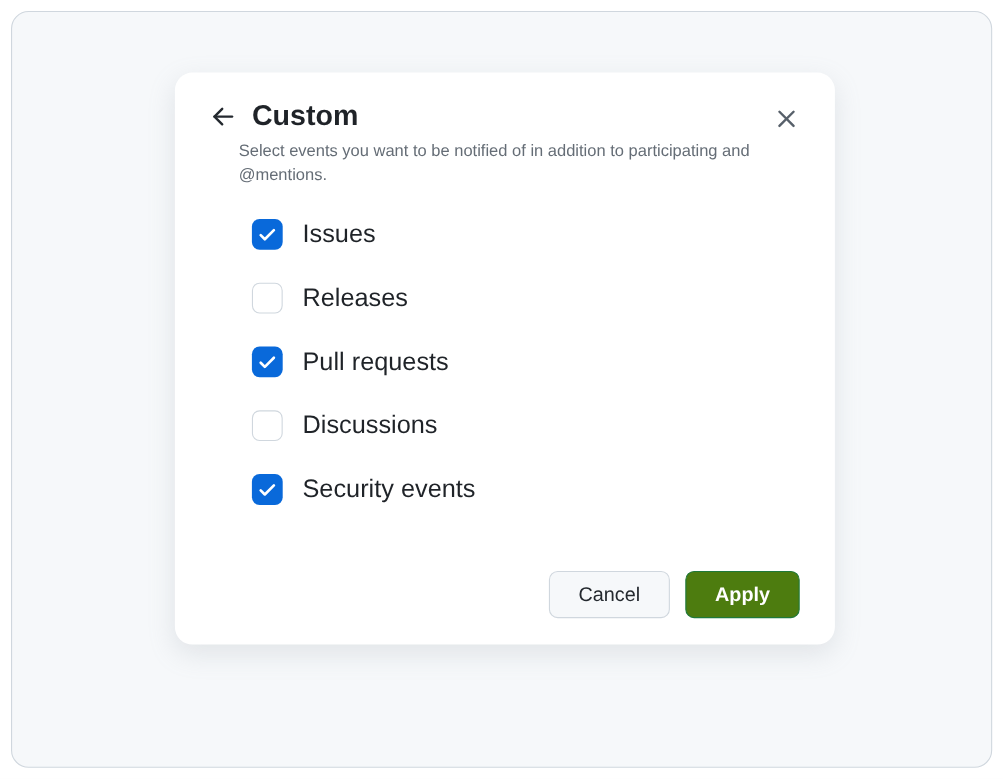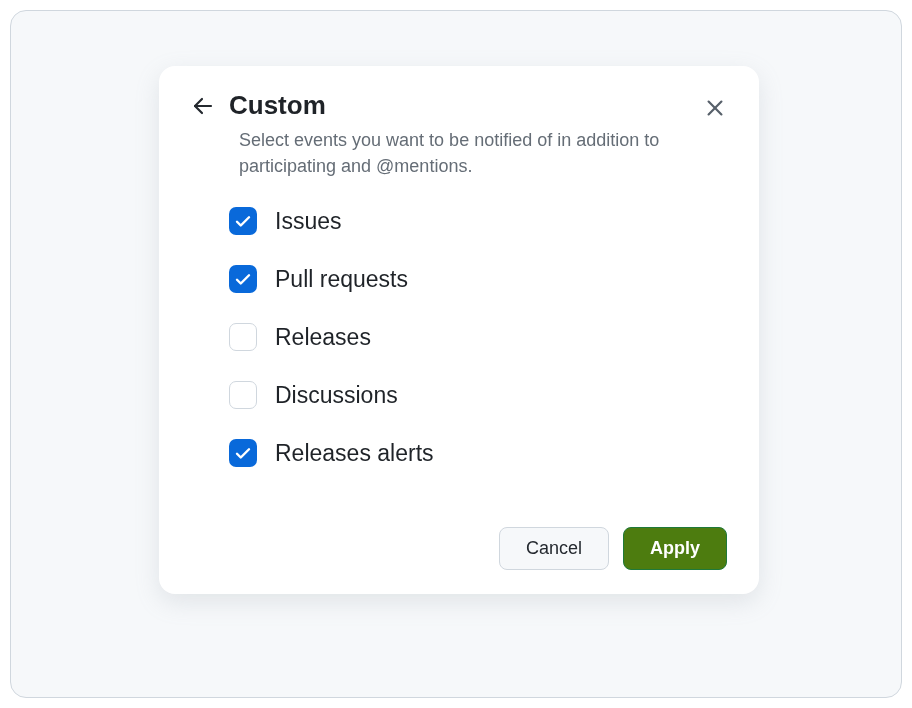--- a/index.html
+++ b/index.html
@@ -65,24 +65,24 @@
       width: 24px;
       height: 24px;
       color: #57606a;
       cursor: pointer;
       display: flex;
       align-items: center;
       justify-content: center;
       margin-top: 4px;
     }
     .dialog-subtitle {
-      font-size: 18px;
+      font-size: 15px;
       color: #656d76;
       line-height: 1.45;
-      margin-left: 48px;
+      margin-left: 26px;
       margin-bottom: 28px;
       max-width: 480px;
     }
     .options {
       margin-left: 38px;
       display: flex;
       flex-direction: column;
       gap: 30px;
       margin-bottom: 60px;
     }
@@ -171,42 +171,42 @@
 
     <div class="option-row">
           <div class="checkbox checked">
             <svg class="checkmark" viewBox="0 0 24 24" fill="none" stroke="currentColor" stroke-width="3.2" stroke-linecap="round" stroke-linejoin="round">
               <polyline points="4 13 9 18 20 7"></polyline>
             </svg>
           </div>
           <span class="option-label">Issues</span>
         </div>
         <div class="option-row">
+          <div class="checkbox unchecked"></div>
+          <span class="option-label">Releases</span>
+        </div>
+        <div class="option-row">
           <div class="checkbox checked">
             <svg class="checkmark" viewBox="0 0 24 24" fill="none" stroke="currentColor" stroke-width="3.2" stroke-linecap="round" stroke-linejoin="round">
               <polyline points="4 13 9 18 20 7"></polyline>
             </svg>
           </div>
           <span class="option-label">Pull requests</span>
         </div>
         <div class="option-row">
           <div class="checkbox unchecked"></div>
-          <span class="option-label">Releases</span>
-        </div>
-        <div class="option-row">
-          <div class="checkbox unchecked"></div>
           <span class="option-label">Discussions</span>
         </div>
         <div class="option-row">
           <div class="checkbox checked">
             <svg class="checkmark" viewBox="0 0 24 24" fill="none" stroke="currentColor" stroke-width="3.2" stroke-linecap="round" stroke-linejoin="round">
               <polyline points="4 13 9 18 20 7"></polyline>
             </svg>
           </div>
-          <span class="option-label">Releases alerts</span>
+          <span class="option-label">Security events</span>
         </div>
       </div>
 
     <div class="dialog-footer">
       <button class="btn btn-cancel">Cancel</button>
       <button class="btn btn-apply">Apply</button>
     </div>
   </div>
 </div>
 

